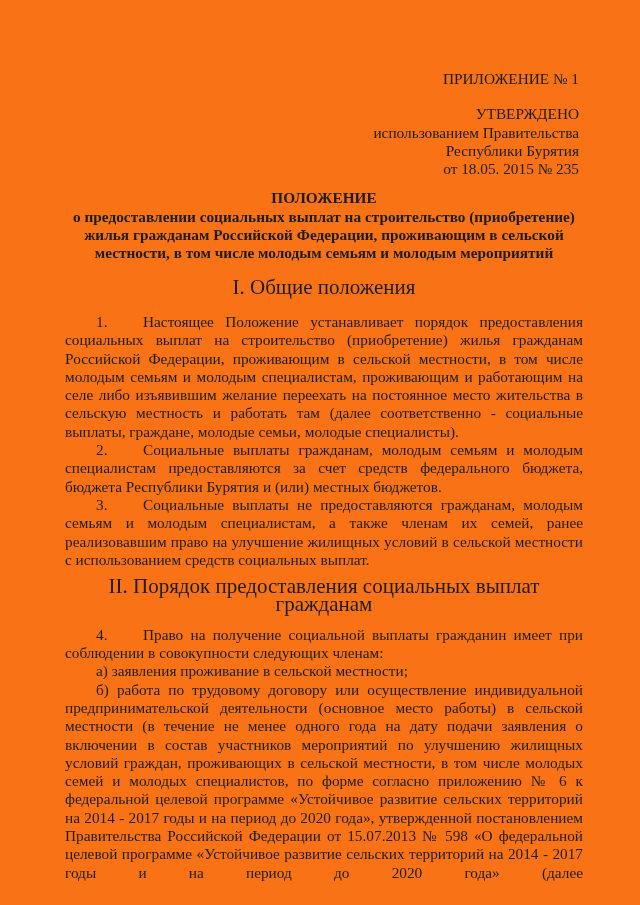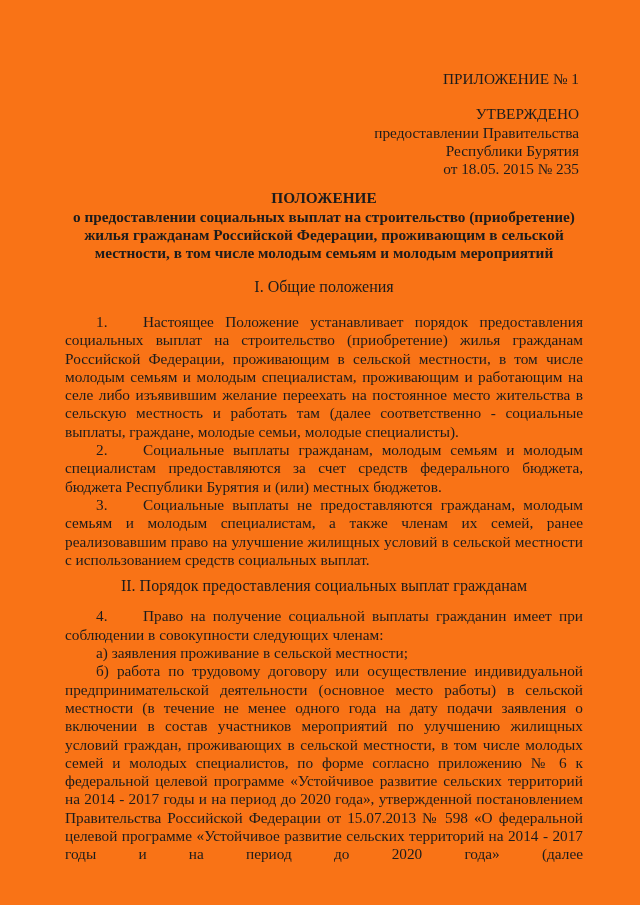--- a/index.html
+++ b/index.html
@@ -32,21 +32,21 @@
   }
   .approval div { margin: 0; }
   .title-block {
     text-align: center;
     font-weight: bold;
     margin: 0 0 15px 0;
   }
   .heading {
     text-align: center;
     font-weight: normal;
-    font-size: 16px;
+    font-size: 21px;
     margin: 0;
   }
   .heading-1 { margin: 13px 0 17px 0; }
   .heading-2 { margin: 8px 0 12px 0; }
   .para {
     margin: 0;
     text-align: justify;
     text-indent: 31px;
   }
   .pnum {
@@ -60,21 +60,21 @@
 </style>
 </head>
 <body>
 
 <div class="page">
 
   <div class="appendix">ПРИЛОЖЕНИЕ № 1</div>
 
   <div class="approval">
     <div>УТВЕРЖДЕНО</div>
-    <div>предоставлении Правительства</div>
+    <div>использованием Правительства</div>
     <div>Республики Бурятия</div>
     <div>от 18.05. 2015 № 235</div>
   </div>
 
   <div class="title-block">
     <div>ПОЛОЖЕНИЕ</div>
     <div>о предоставлении социальных выплат на строительство (приобретение) жилья гражданам Российской Федерации, проживающим в сельской местности, в том числе молодым семьям и молодым мероприятий</div>
   </div>
 
   <div class="heading heading-1">I. Общие положения</div>

